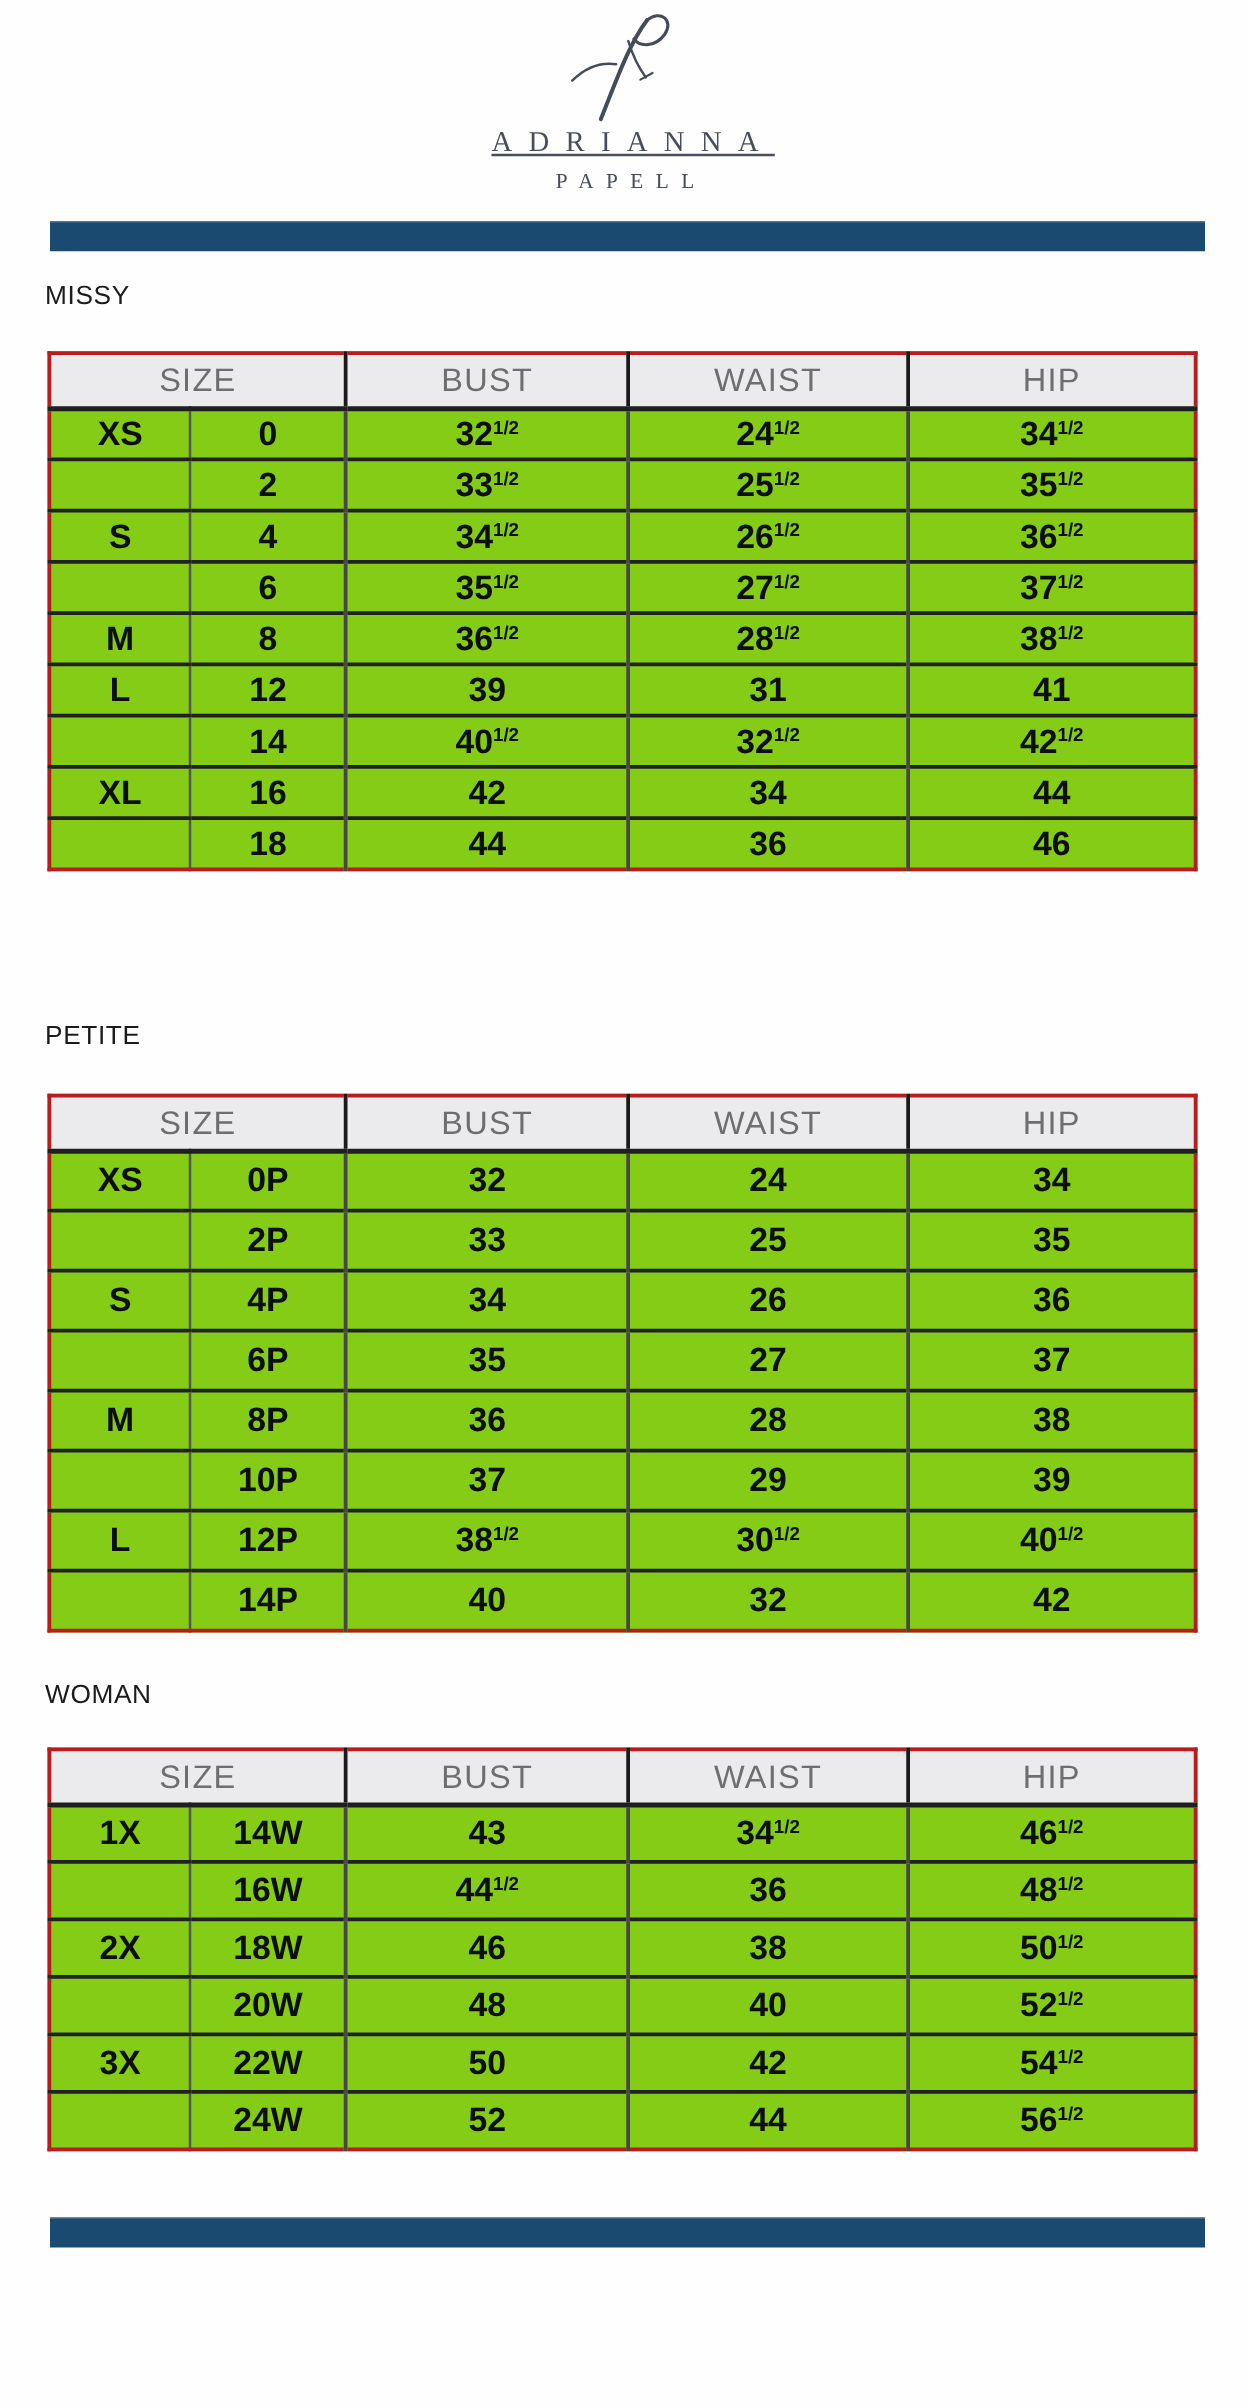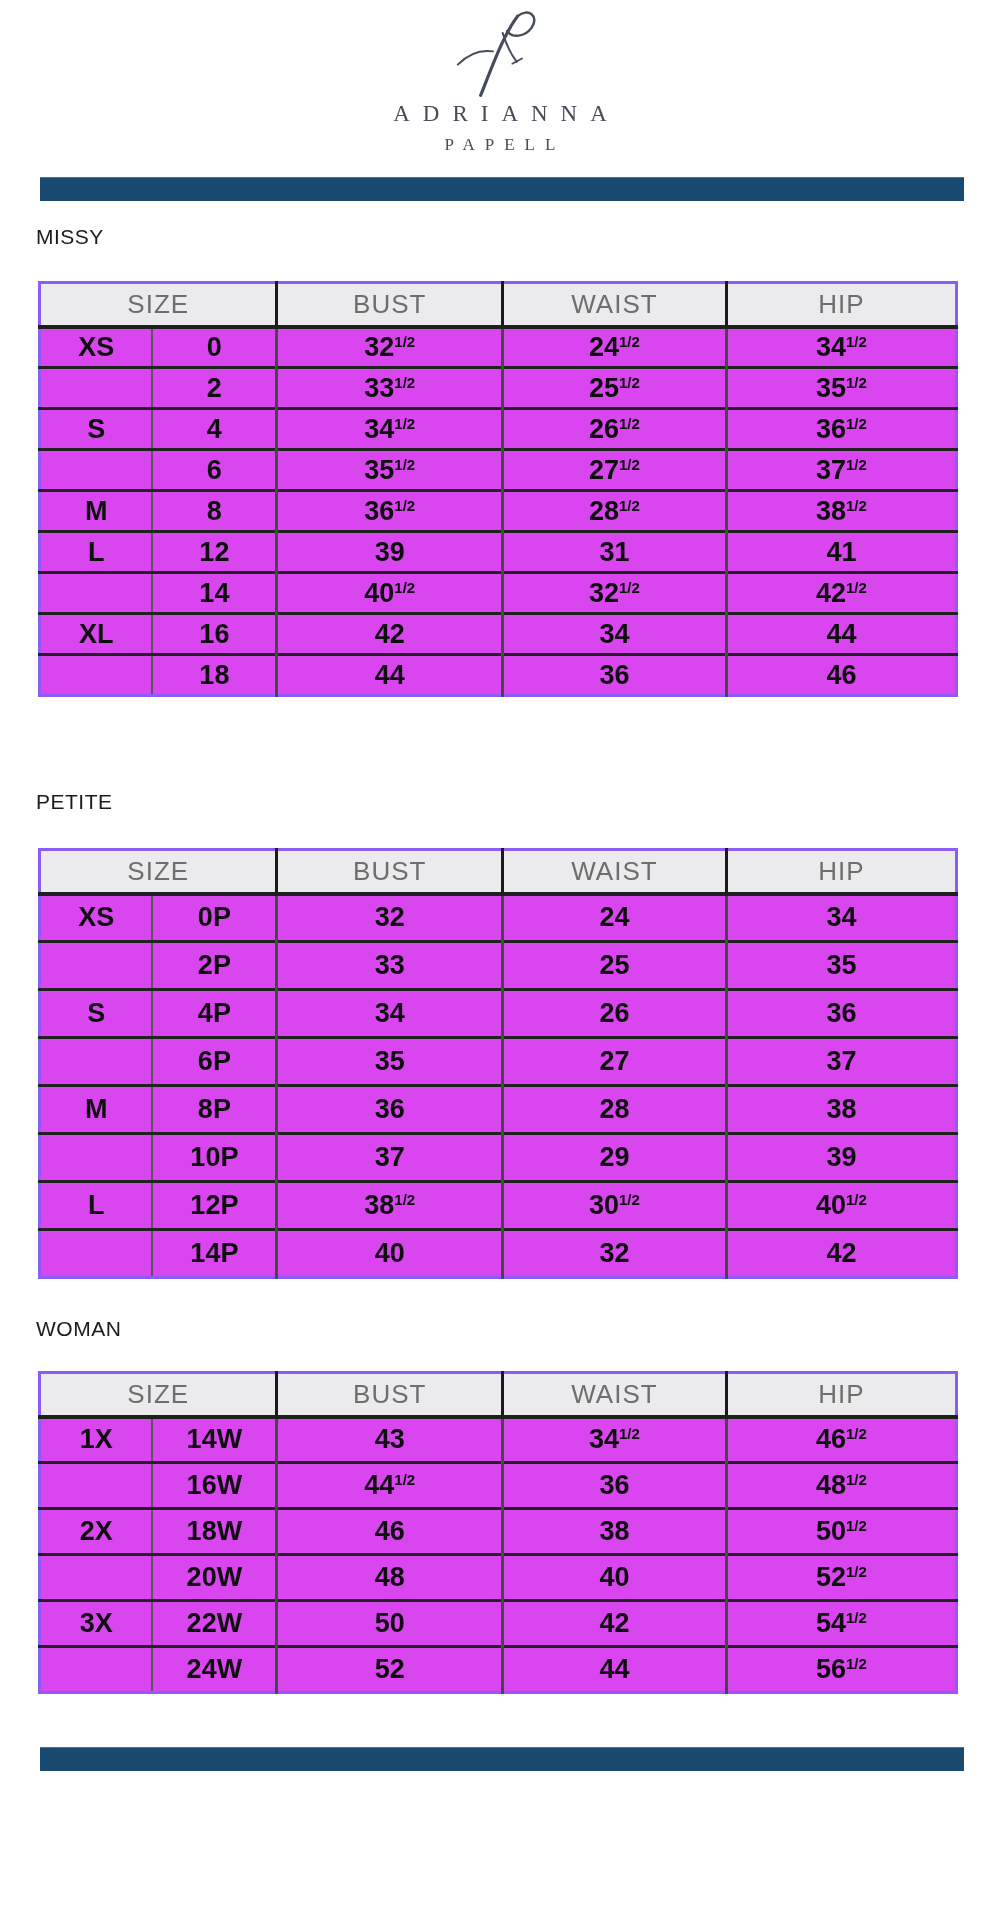--- a/index.html
+++ b/index.html
@@ -21,20 +21,21 @@
   .logo { text-align: center; }
   .monogram { display: block; margin: 0 auto; }
   .brand-line1 {
     font-family: "Liberation Serif", "DejaVu Serif", serif;
     font-size: 23px;
     letter-spacing: 13px;
     padding-left: 13px; 
     color: #474d59;
     margin-top: 2px;
     line-height: 28px;
+    text-decoration: underline;
   }
   .brand-line2 {
     font-family: Liberation Serif, serif;
     font-size: 17px;
     letter-spacing: 10px;
     padding-left: 10px;
     color: #474d59;
     margin-top: 6px;
     line-height: 21px;
   }
@@ -51,31 +52,31 @@
   
   .section-title {
     font-size: 21px;
     line-height: 32px;
     color: #1b1b1b;
     letter-spacing: 0.5px;
     margin-left: 36px;
     font-weight: 400;
   }
   .st-missy  { margin-top: 20px; }
-  .st-petite { margin-top: 89px; }
+  .st-petite { margin-top: 116px; }
   .st-woman  { margin-top: 34px; }
 
   
   table.size-table {
     border-collapse: collapse;
     table-layout: fixed;
     width: 920px;
     margin-left: 38px;
-    border: 3px solid #8b5cf6;
-    background: #d946ef;
+    border: 3px solid #b91c1c;
+    background: #84cc16;
   }
   .t0 { margin-top: 28px; }
   .t1 { margin-top: 30px; }
   .t2 { margin-top: 26px; }
 
   col.c0 { width: 12.3%; }
   col.c1 { width: 13.6%; }
   col.c2 { width: 24.6%; }
   col.c3 { width: 24.4%; }
   col.c4 { width: 25.1%; }

